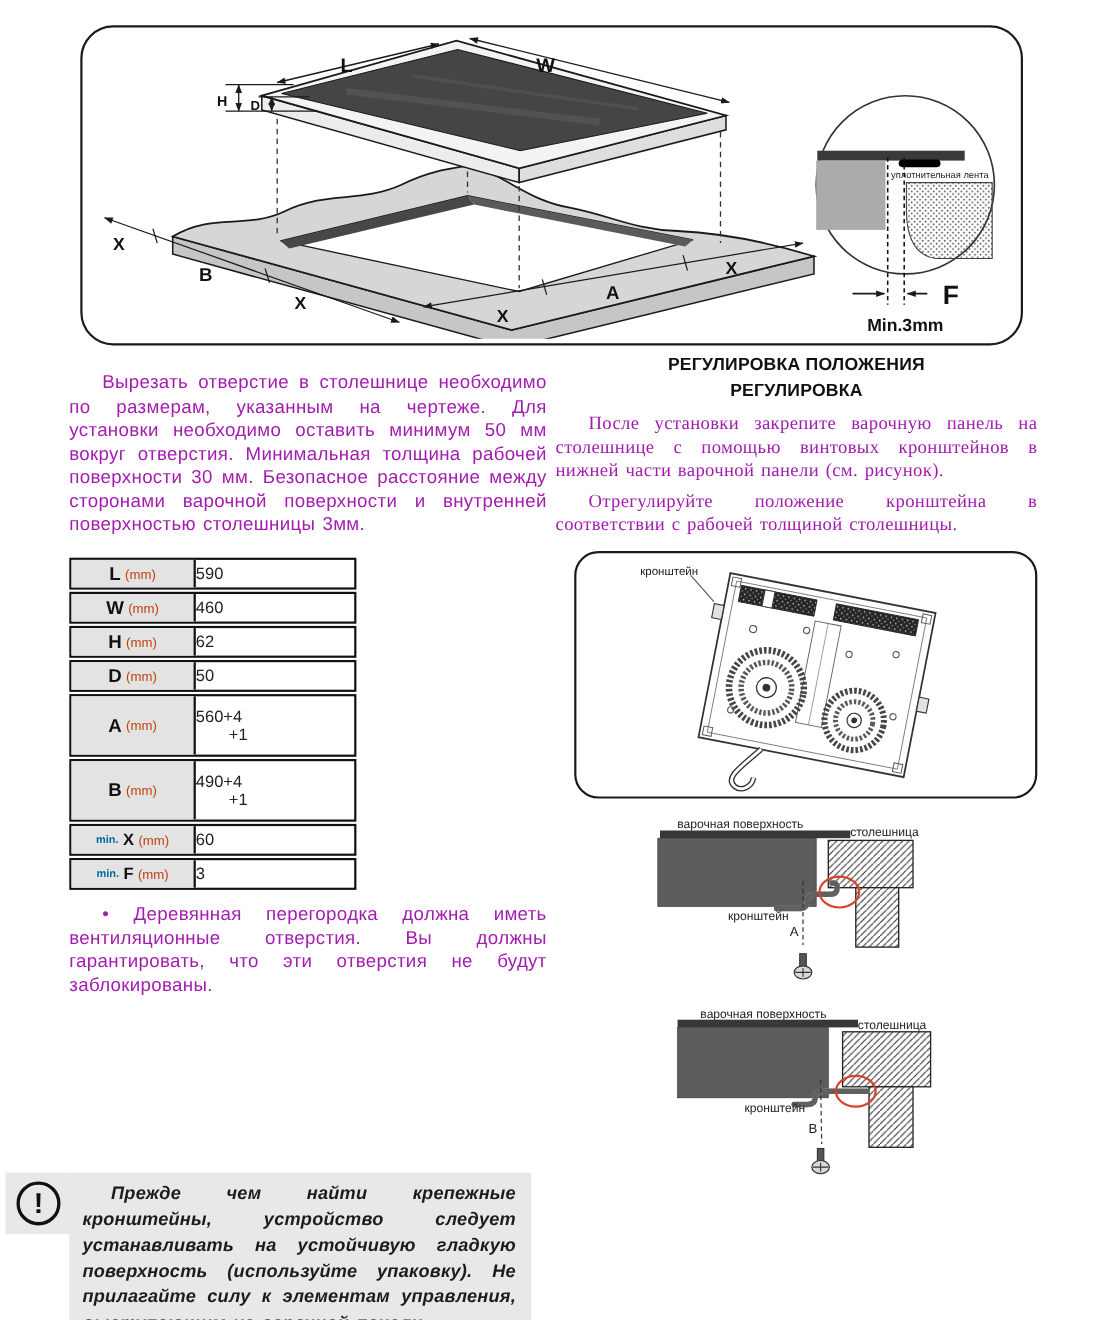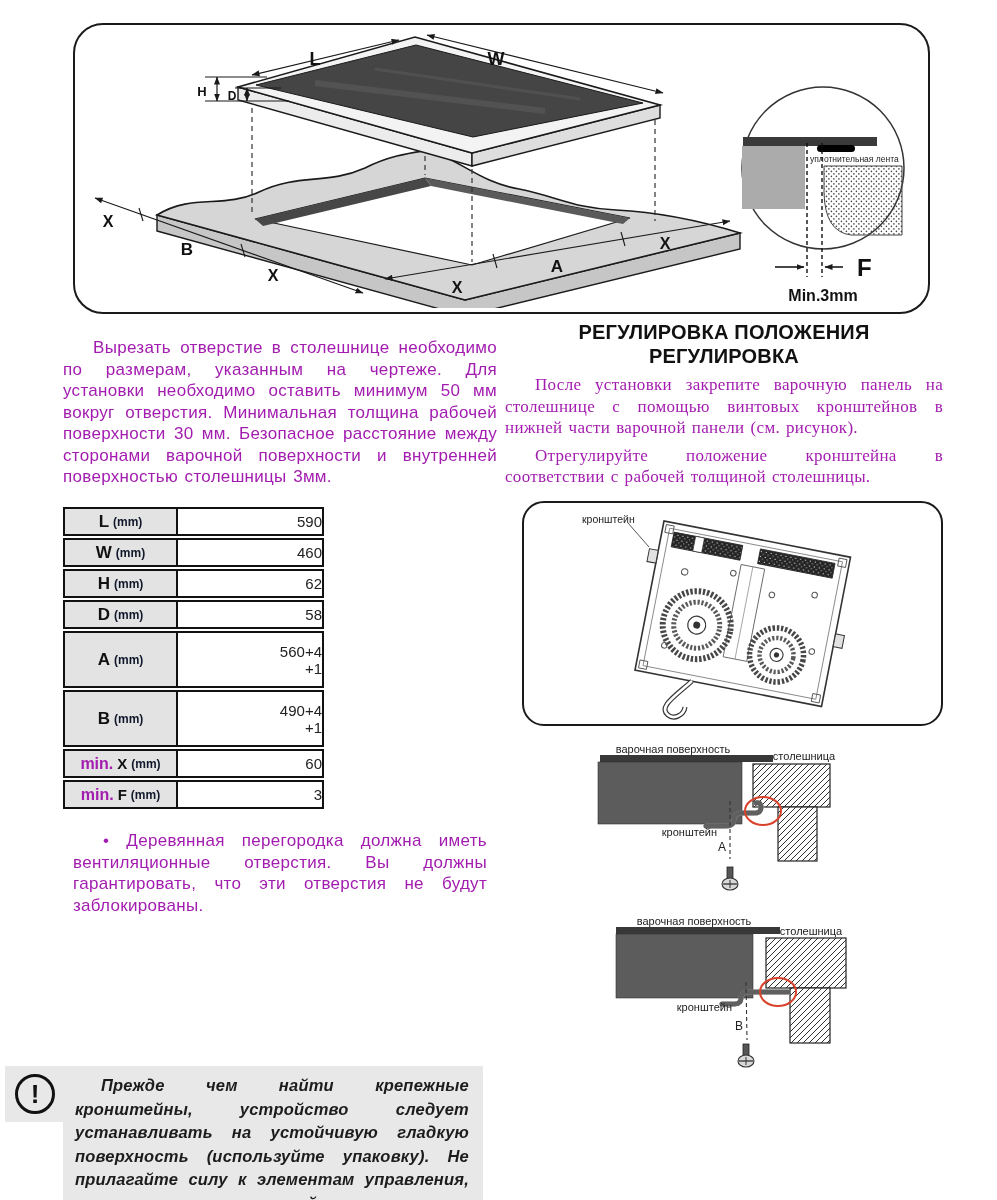--- a/index.html
+++ b/index.html
@@ -9,52 +9,52 @@
 
   
   .fig-box{left:73px;top:23px;width:853px;height:287px;border:2px solid #1a1a1a;border-radius:30px;}
   .fig-box svg{position:absolute;left:0;top:0;}
 
   
   .body-p{font-size:17px;line-height:21.5px;text-align:justify;text-indent:30px;
           letter-spacing:0.3px;word-spacing:1.5px;color:#a21caf;}
   .col-left-p1{left:63px;top:320px;width:434px;}
   .bullets{left:63px;top:820px;width:434px;}
-  .bullets p{margin:10px;}
+  .bullets p{margin:0;}
 
   
   .dim-table{left:63px;top:507px;width:261px;}
   .trow{display:flex;border:2px solid #111;margin-bottom:2px;height:29px;box-sizing:border-box;}
   .trow.tall{height:57px;}
   .tlabel{width:113px;background:#e3e3e3;border-right:2px solid #111;display:flex;
           align-items:center;justify-content:center;gap:4px;box-sizing:border-box;}
-  .tval{flex:1;display:flex;flex-direction:column;align-items:flex-end;justify-content:center;
-        font-size:15px;color:#222;padding-left:28px;}
+  .tval{flex:1;display:flex;flex-direction:column;align-items:flex-start;justify-content:center;
+        font-size:15px;color:#222;}
   .v2{margin-left:30px;}
   .v2:empty{display:none;}
   .big{font-weight:bold;font-size:17px;color:#111;}
-  .unit{font-weight:bold;font-size:12px;color:#0f172a;}
-  .prefix{font-weight:bold;font-size:16px;color:#a21caf;}
+  .unit{font-weight:normal;font-size:12px;color:#c2410c;}
+  .prefix{font-weight:bold;font-size:10px;color:#0369a1;}
   .prefix:empty{display:none;}
   .minrow .big{font-size:15px;}
 
   
   .warn-wrap{left:5px;top:1066px;width:478px;height:134px;}
   .warn-tab{position:absolute;left:0;top:0;width:58px;height:56px;background:#e8e8e8;}
   .warn-main{position:absolute;left:58px;top:0;width:420px;height:134px;background:#e8e8e8;
              box-sizing:border-box;padding:8px 14px 0 12px;}
   .warn-text{font-size:16.5px;line-height:23.5px;font-weight:bold;font-style:italic;
              text-align:justify;text-indent:26px;color:#1c1c1c;letter-spacing:0.2px;word-spacing:2px;}
   .warn-icon{position:absolute;left:10px;top:8px;width:34px;height:34px;border:3px solid #111;
              border-radius:50%;display:flex;align-items:center;justify-content:center;
              font-weight:900;font-size:26px;color:#111;background:#e8e8e8;}
 
   
   .col-right{left:505px;top:320px;width:438px;}
-  .col-right h2{margin:0;font-size:20px;line-height:24px;text-align:center;color:#111;
+  .col-right h2{margin:0;font-size:16px;line-height:24px;text-align:center;color:#111;
                 font-weight:bold;letter-spacing:0.2px;}
   .col-right .body-p{margin:6px 0 0 0;font-family:Liberation Serif, serif;}
   .underside-box{position:relative;margin:13px 0 0 17px;width:421px;height:225px;
                  border:2px solid #1a1a1a;border-radius:22px;box-sizing:border-box;}
   .inst{position:relative;margin-left:55px;}
   .inst-a{margin-top:17px;width:390px;height:165px;}
   .inst-b{margin-top:6px;width:400px;height:158px;}
 
   svg text{font-family:"Liberation Sans","DejaVu Sans",sans-serif;}
   .dimlbl{font-weight:bold;fill:#111;}
@@ -189,21 +189,21 @@
       <div class="tval">
           <div class="v1">62</div>
         </div>
     </div>
     <div class="trow">
       <div class="tlabel">
           <span class="big">D</span>
           <span class="unit">(mm)</span>
         </div>
       <div class="tval">
-          <div class="v1">58</div>
+          <div class="v1">50</div>
         </div>
     </div>
     <div class="trow tall">
       <div class="tlabel">
           <span class="big">A</span>
           <span class="unit">(mm)</span>
         </div>
       <div class="tval">
           <div class="v1">560+4</div>
           <div class="v2">+1</div>

